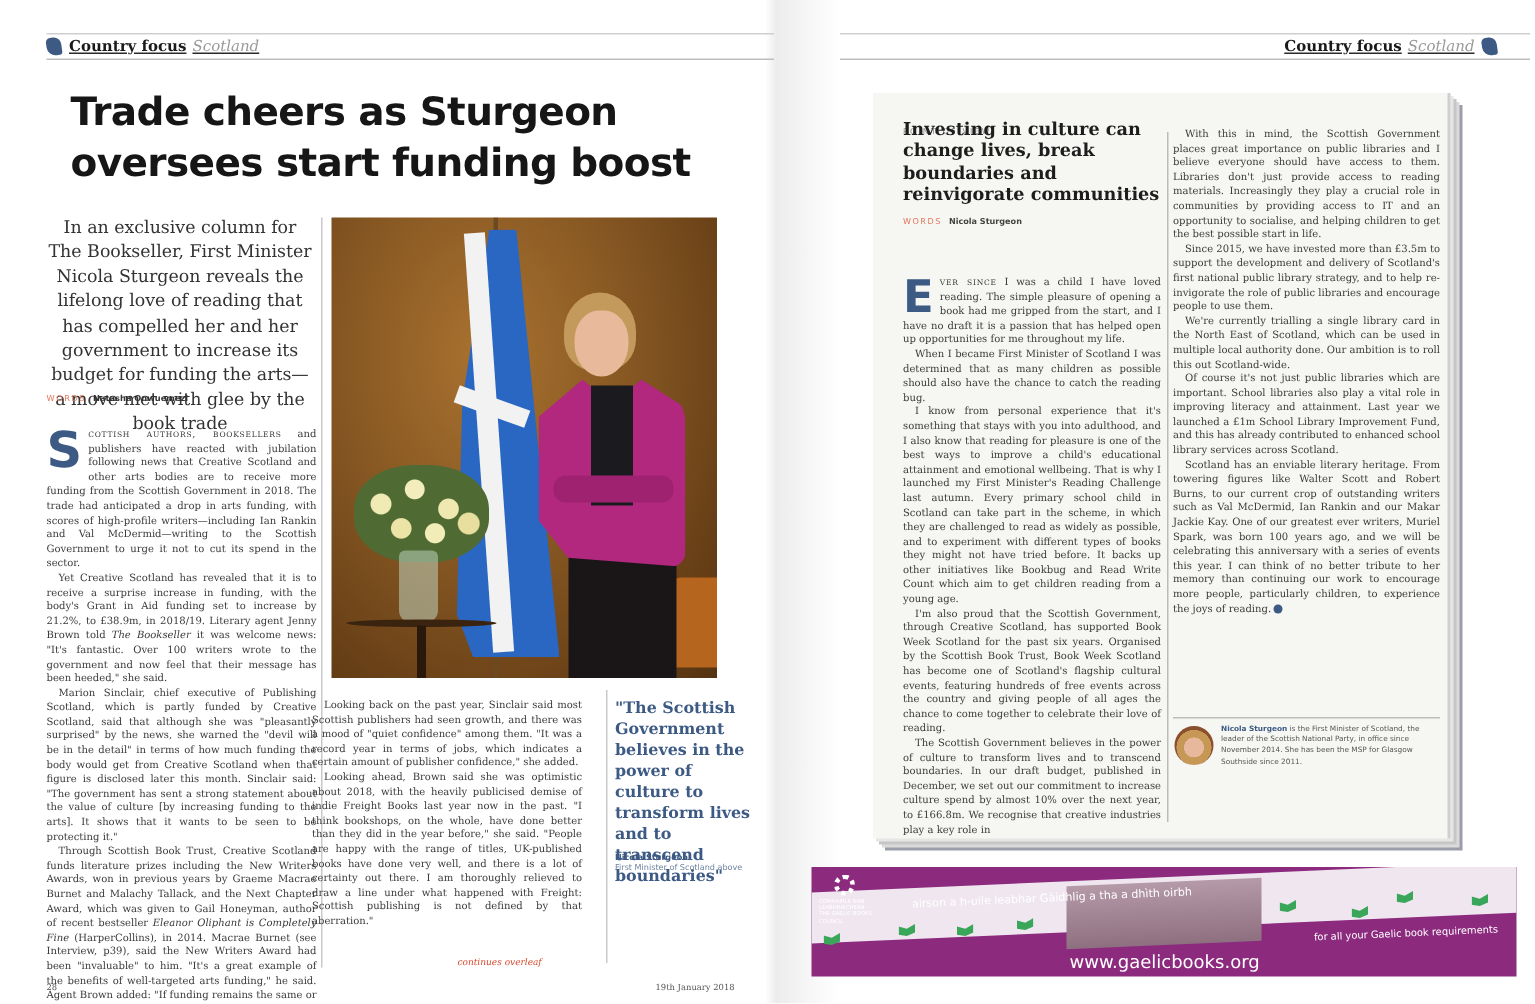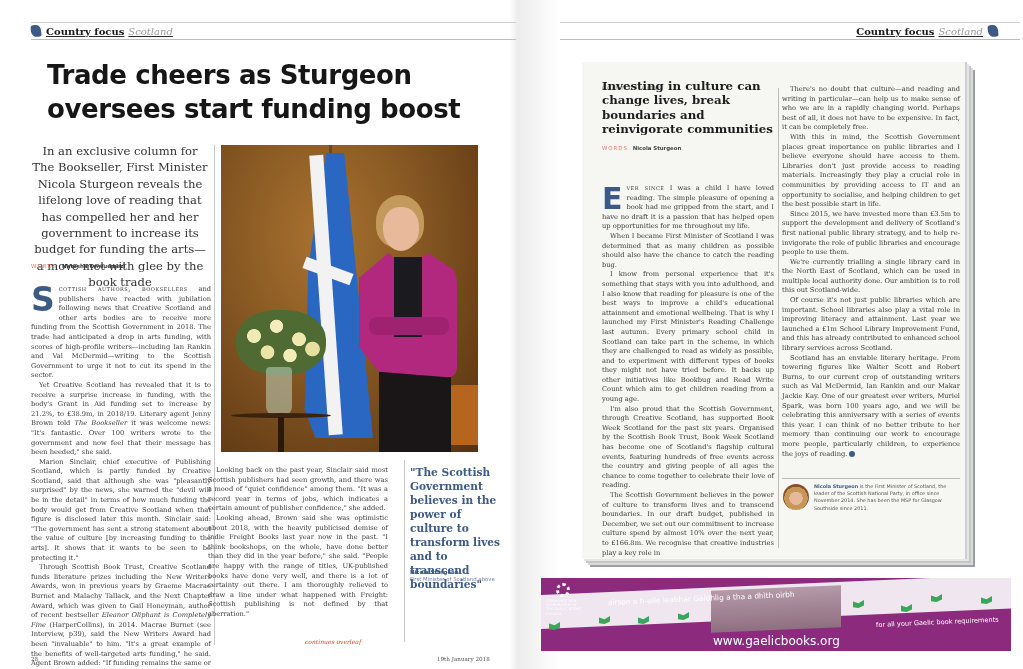--- a/index.html
+++ b/index.html
@@ -183,21 +183,20 @@
     <p class="first"><span class="dropcap" style="font-size:30px; line-height:27px;">E</span><span class="smallcaps">ver since</span><span> I was a child I have loved reading. The simple pleasure of opening a book had me gripped from the start, and I have no draft it is a passion that has helped open up opportunities for me throughout my life.</span></p>
     <p>When I became First Minister of Scotland I was determined that as many children as possible should also have the chance to catch the reading bug.</p>
     <p>I know from personal experience that it's something that stays with you into adulthood, and I also know that reading for pleasure is one of the best ways to improve a child's educational attainment and emotional wellbeing. That is why I launched my First Minister's Reading Challenge last autumn. Every primary school child in Scotland can take part in the scheme, in which they are challenged to read as widely as possible, and to experiment with different types of books they might not have tried before. It backs up other initiatives like Bookbug and Read Write Count which aim to get children reading from a young age.</p>
     <p>I'm also proud that the Scottish Government, through Creative Scotland, has supported Book Week Scotland for the past six years. Organised by the Scottish Book Trust, Book Week Scotland has become one of Scotland's flagship cultural events, featuring hundreds of free events across the country and giving people of all ages the chance to come together to celebrate their love of reading.</p>
     <p>The Scottish Government believes in the power of culture to transform lives and to transcend boundaries. In our draft budget, published in December, we set out our commitment to increase culture spend by almost 10% over the next year, to £166.8m. We recognise that creative industries play a key role in</p>
   </div>
 
   <div class="vrule" style="left:778px; top:88px; height:460px; background:#bbb;"></div>
 
   <div class="panel-col" style="left:782px; top:85px; width:178px;">
-    <p>There's no doubt that culture—and reading and writing in particular—can help us to make sense of who we are in a rapidly changing world. Perhaps best of all, it does not have to be expensive. In fact, it can be completely free.</p>
     <p>With this in mind, the Scottish Government places great importance on public libraries and I believe everyone should have access to them. Libraries don't just provide access to reading materials. Increasingly they play a crucial role in communities by providing access to IT and an opportunity to socialise, and helping children to get the best possible start in life.</p>
     <p>Since 2015, we have invested more than £3.5m to support the development and delivery of Scotland's first national public library strategy, and to help re-invigorate the role of public libraries and encourage people to use them.</p>
     <p>We're currently trialling a single library card in the North East of Scotland, which can be used in multiple local authority done. Our ambition is to roll this out Scotland-wide.</p>
     <p>Of course it's not just public libraries which are important. School libraries also play a vital role in improving literacy and attainment. Last year we launched a £1m School Library Improvement Fund, and this has already contributed to enhanced school library services across Scotland.</p>
     <p><span>Scotland has an enviable literary heritage. From towering figures like Walter Scott and Robert Burns, to our current crop of outstanding writers such as Val McDermid, Ian Rankin and our Makar Jackie Kay. One of our greatest ever writers, Muriel Spark, was born 100 years ago, and we will be celebrating this anniversary with a series of events this year. I can think of no better tribute to her memory than continuing our work to encourage more people, particularly children, to experience the joys of reading.</span><span class="endmark"></span></p>
   </div>
 
   <div class="bio-rule"></div>
   <div class="bio-avatar"></div>
   <div class="bio-text">

